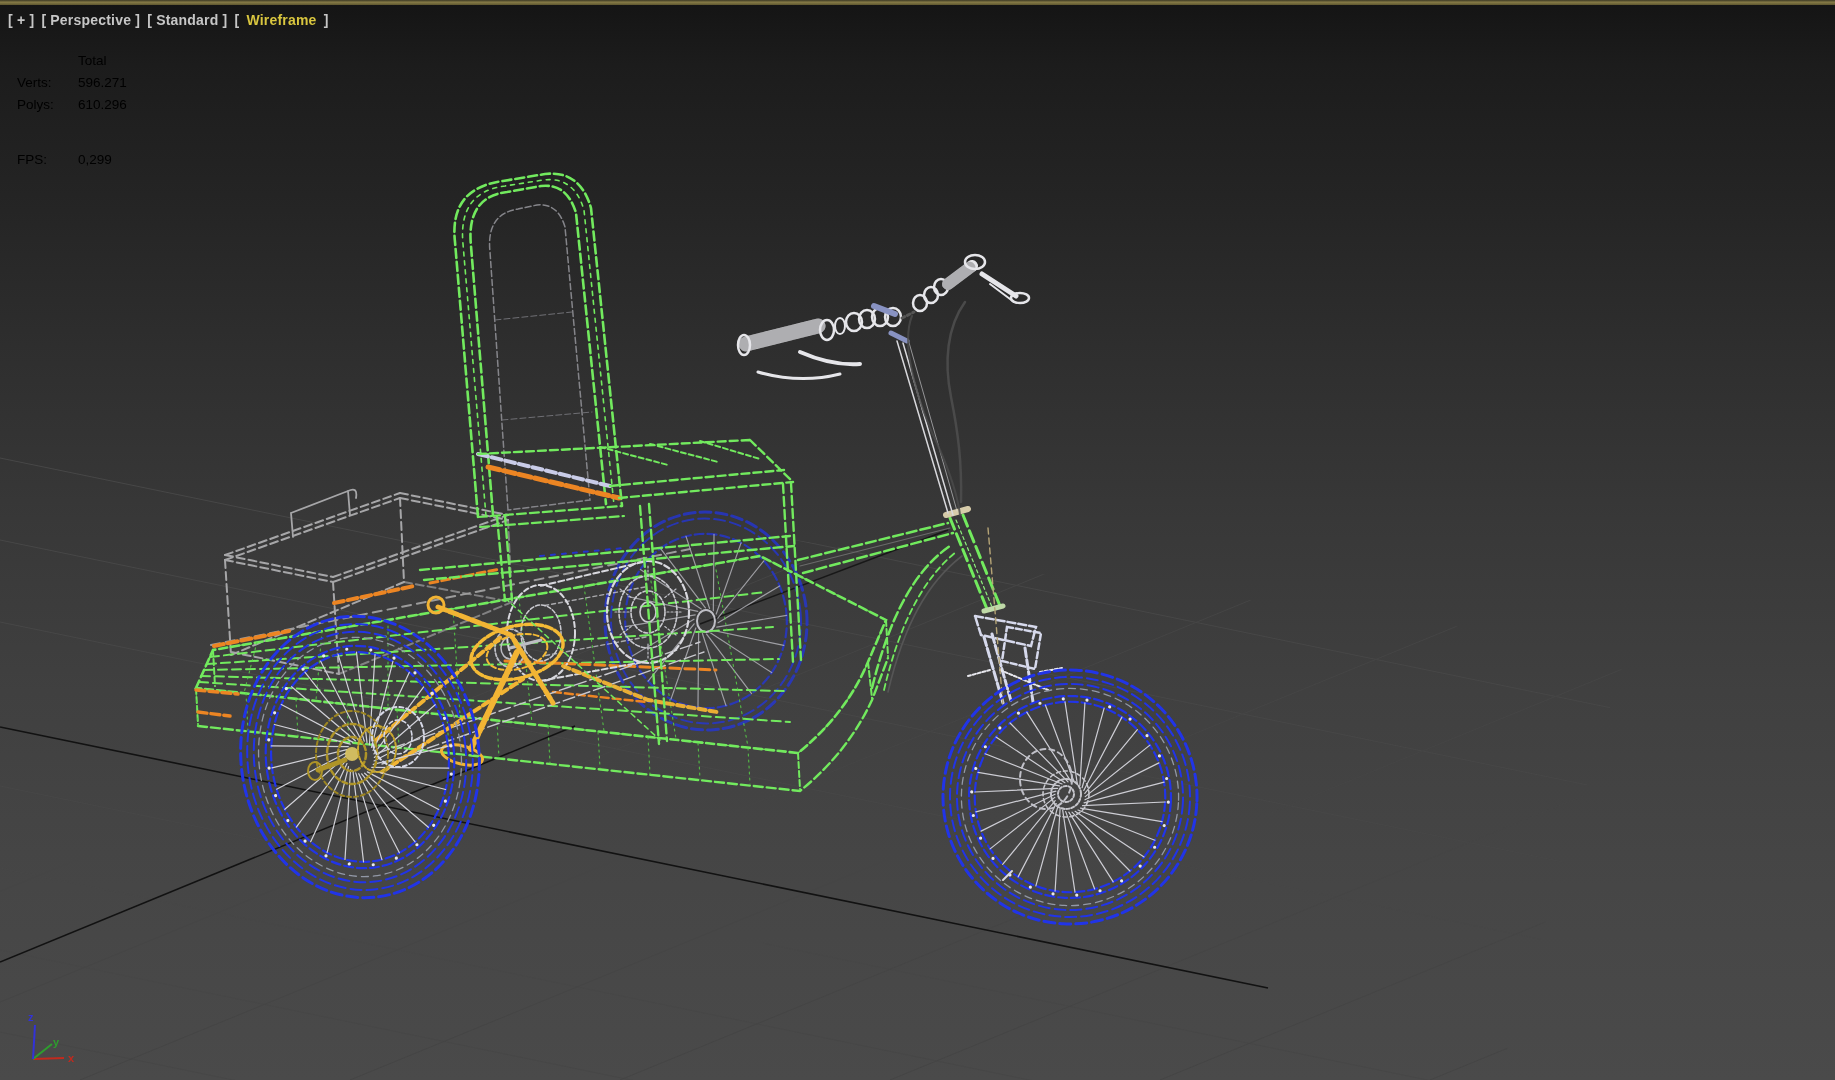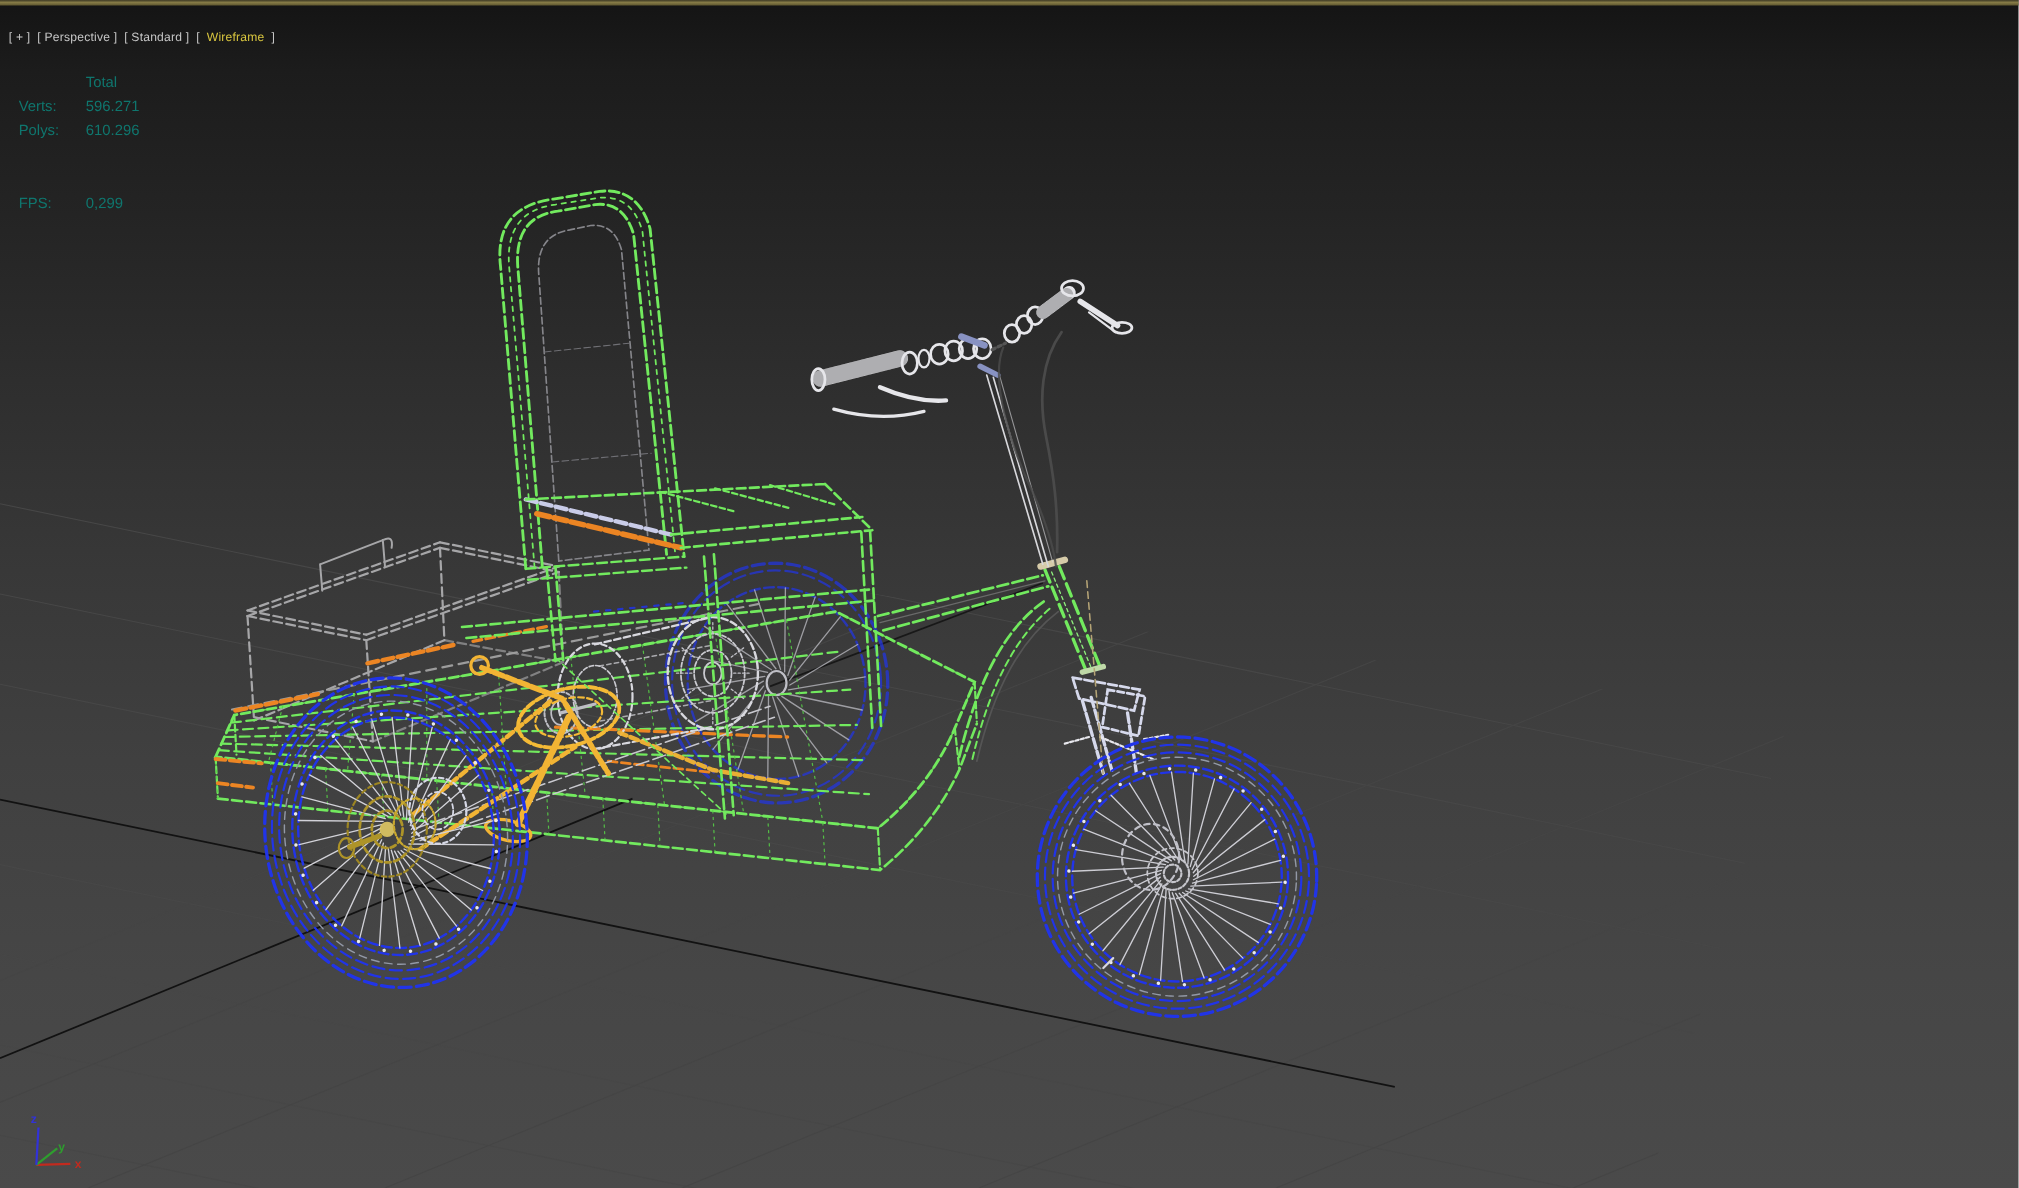--- a/index.html
+++ b/index.html
@@ -5,27 +5,27 @@
   html,body{margin:0;padding:0;}
   body{
     width:1835px;height:1080px;overflow:hidden;
     font-family:"Liberation Sans", sans-serif;
     background:linear-gradient(180deg,#141414 0%,#1c1c1c 6%,#242424 18%,#2e2e2e 32%,#383838 48%,#404040 64%,#464646 82%,#4a4a4a 100%);
   }
   .viewport{position:absolute;left:0;top:0;width:1835px;height:1080px;}
   .active-border{position:absolute;left:0;top:0;width:100%;height:5px;
     background:linear-gradient(180deg,#3e3a24 0%,#857a46 45%,#5e562f 100%);}
   svg.scene{position:absolute;left:0;top:0;}
-  .vp-label{position:absolute;left:8px;top:28px;font-size:11px;color:#c6c6c6;letter-spacing:.2px;}
+  .vp-label{position:absolute;left:8px;top:12px;font-size:14px;color:#c6c6c6;letter-spacing:.2px;font-weight:bold;}
   .vp-label span{margin-right:3px;cursor:default;}
   .ylw{color:#d9c63f;}
-  .stats{position:absolute;left:17px;top:64px;color:#0f766e;font-size:13.5px;}
+  .stats{position:absolute;left:17px;top:50px;color:#000000;font-size:13.5px;}
   .srow{display:flex;height:22px;line-height:22px;}
   .slabel{width:61px;}
-  .srow.fps{margin-top:44px;}
+  .srow.fps{margin-top:33px;}
   text.ax{font-size:11px;font-weight:bold;}
 </style>
 </head>
 <body>
 
 <div class="viewport">
 
 <svg class="scene" width="1835" height="1080" viewBox="0 0 1835 1080">
   <defs>
     <clipPath id="gridclip">

